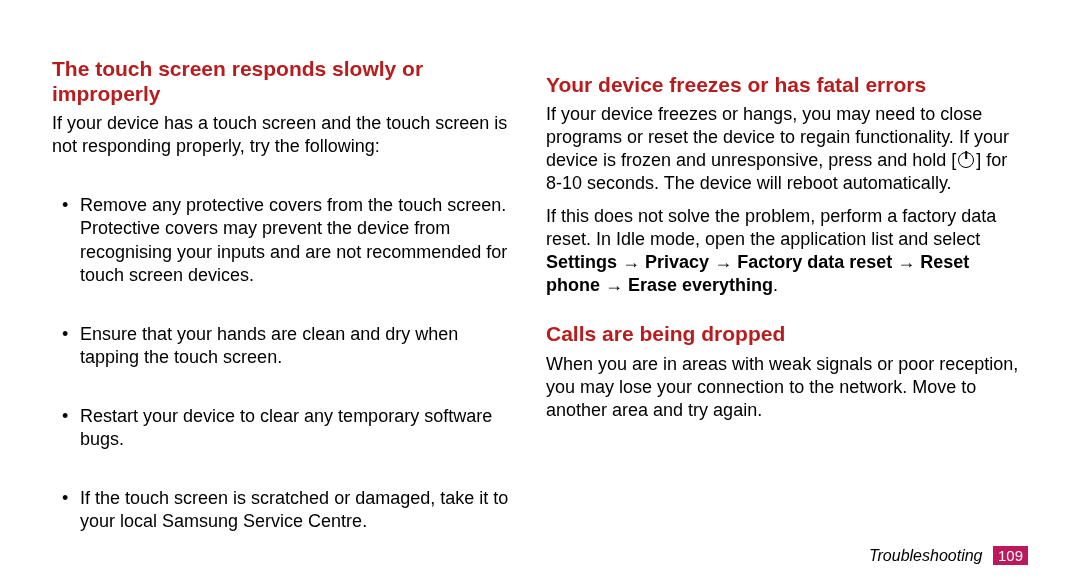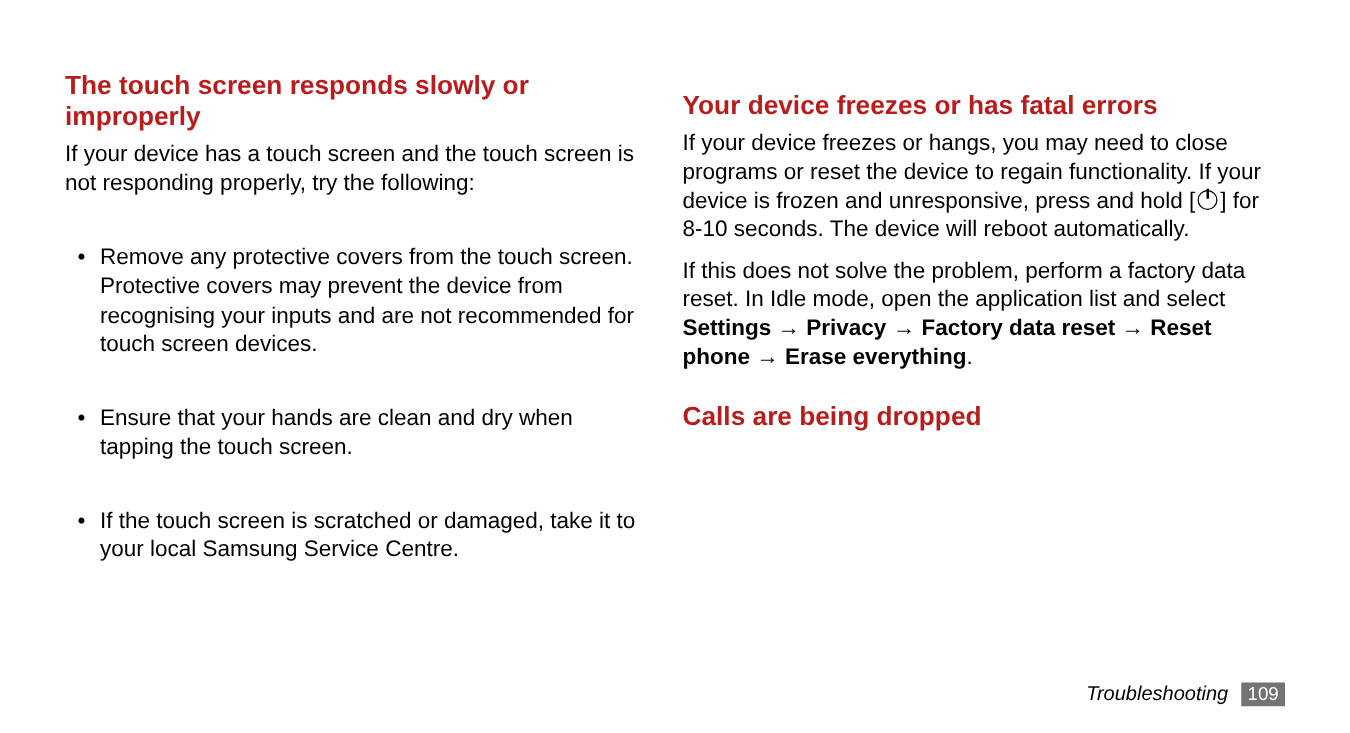--- a/index.html
+++ b/index.html
@@ -60,21 +60,21 @@
     position: absolute;
     bottom: 20px;
     right: 52px;
     font-style: italic;
     font-size: 16px;
     color: #000;
   }
   .footer .pagenum {
     font-style: normal;
     font-weight: 400;
-    background: #737373;
+    background: #be185d;
     color: #fff;
     padding: 1px 5px;
     margin-left: 6px;
     font-size: 15px;
   }
   .power-icon {
     display: inline-block;
     width: 14px;
     height: 14px;
     border: 1.6px solid #000;
@@ -99,20 +99,21 @@
 <body>
 
 <div class="page">
 
   <div class="col col-left">
     <h2 class="section-heading">The touch screen responds slowly or improperly</h2>
     <p class="para">If your device has a touch screen and the touch screen is not responding properly, try the following:</p>
     <ul class="bullets">
       <li>Remove any protective covers from the touch screen. Protective covers may prevent the device from recognising your inputs and are not recommended for touch screen devices.</li>
       <li>Ensure that your hands are clean and dry when tapping the touch screen.</li>
+      <li>Restart your device to clear any temporary software bugs.</li>
       <li>If the touch screen is scratched or damaged, take it to your local Samsung Service Centre.</li>
     </ul>
   </div>
 
   <div class="col col-right">
     <h2 class="section-heading">Your device freezes or has fatal errors</h2>
     <p class="para">
       <span>If your device freezes or hangs, you may need to close programs or reset the device to regain functionality. If your device is frozen and unresponsive, press and hold [</span><span class="power-icon"></span><span>] for 8-10 seconds. The device will reboot automatically.</span>
     </p>
     <p class="para">
@@ -122,20 +123,21 @@
       <span class="arrow">→</span>
       <span class="bold">Factory data reset</span>
       <span class="arrow">→</span>
       <span class="bold">Reset phone</span>
       <span class="arrow">→</span>
       <span class="bold">Erase everything</span><span>.</span>
     </p>
 
     <div class="heading-space"></div>
     <h2 class="section-heading">Calls are being dropped</h2>
+    <p class="para">When you are in areas with weak signals or poor reception, you may lose your connection to the network. Move to another area and try again.</p>
   </div>
 
   <div class="footer">
     <span>Troubleshooting</span>
     <span class="pagenum">109</span>
   </div>
 
 </div>
 
 </body></html>

